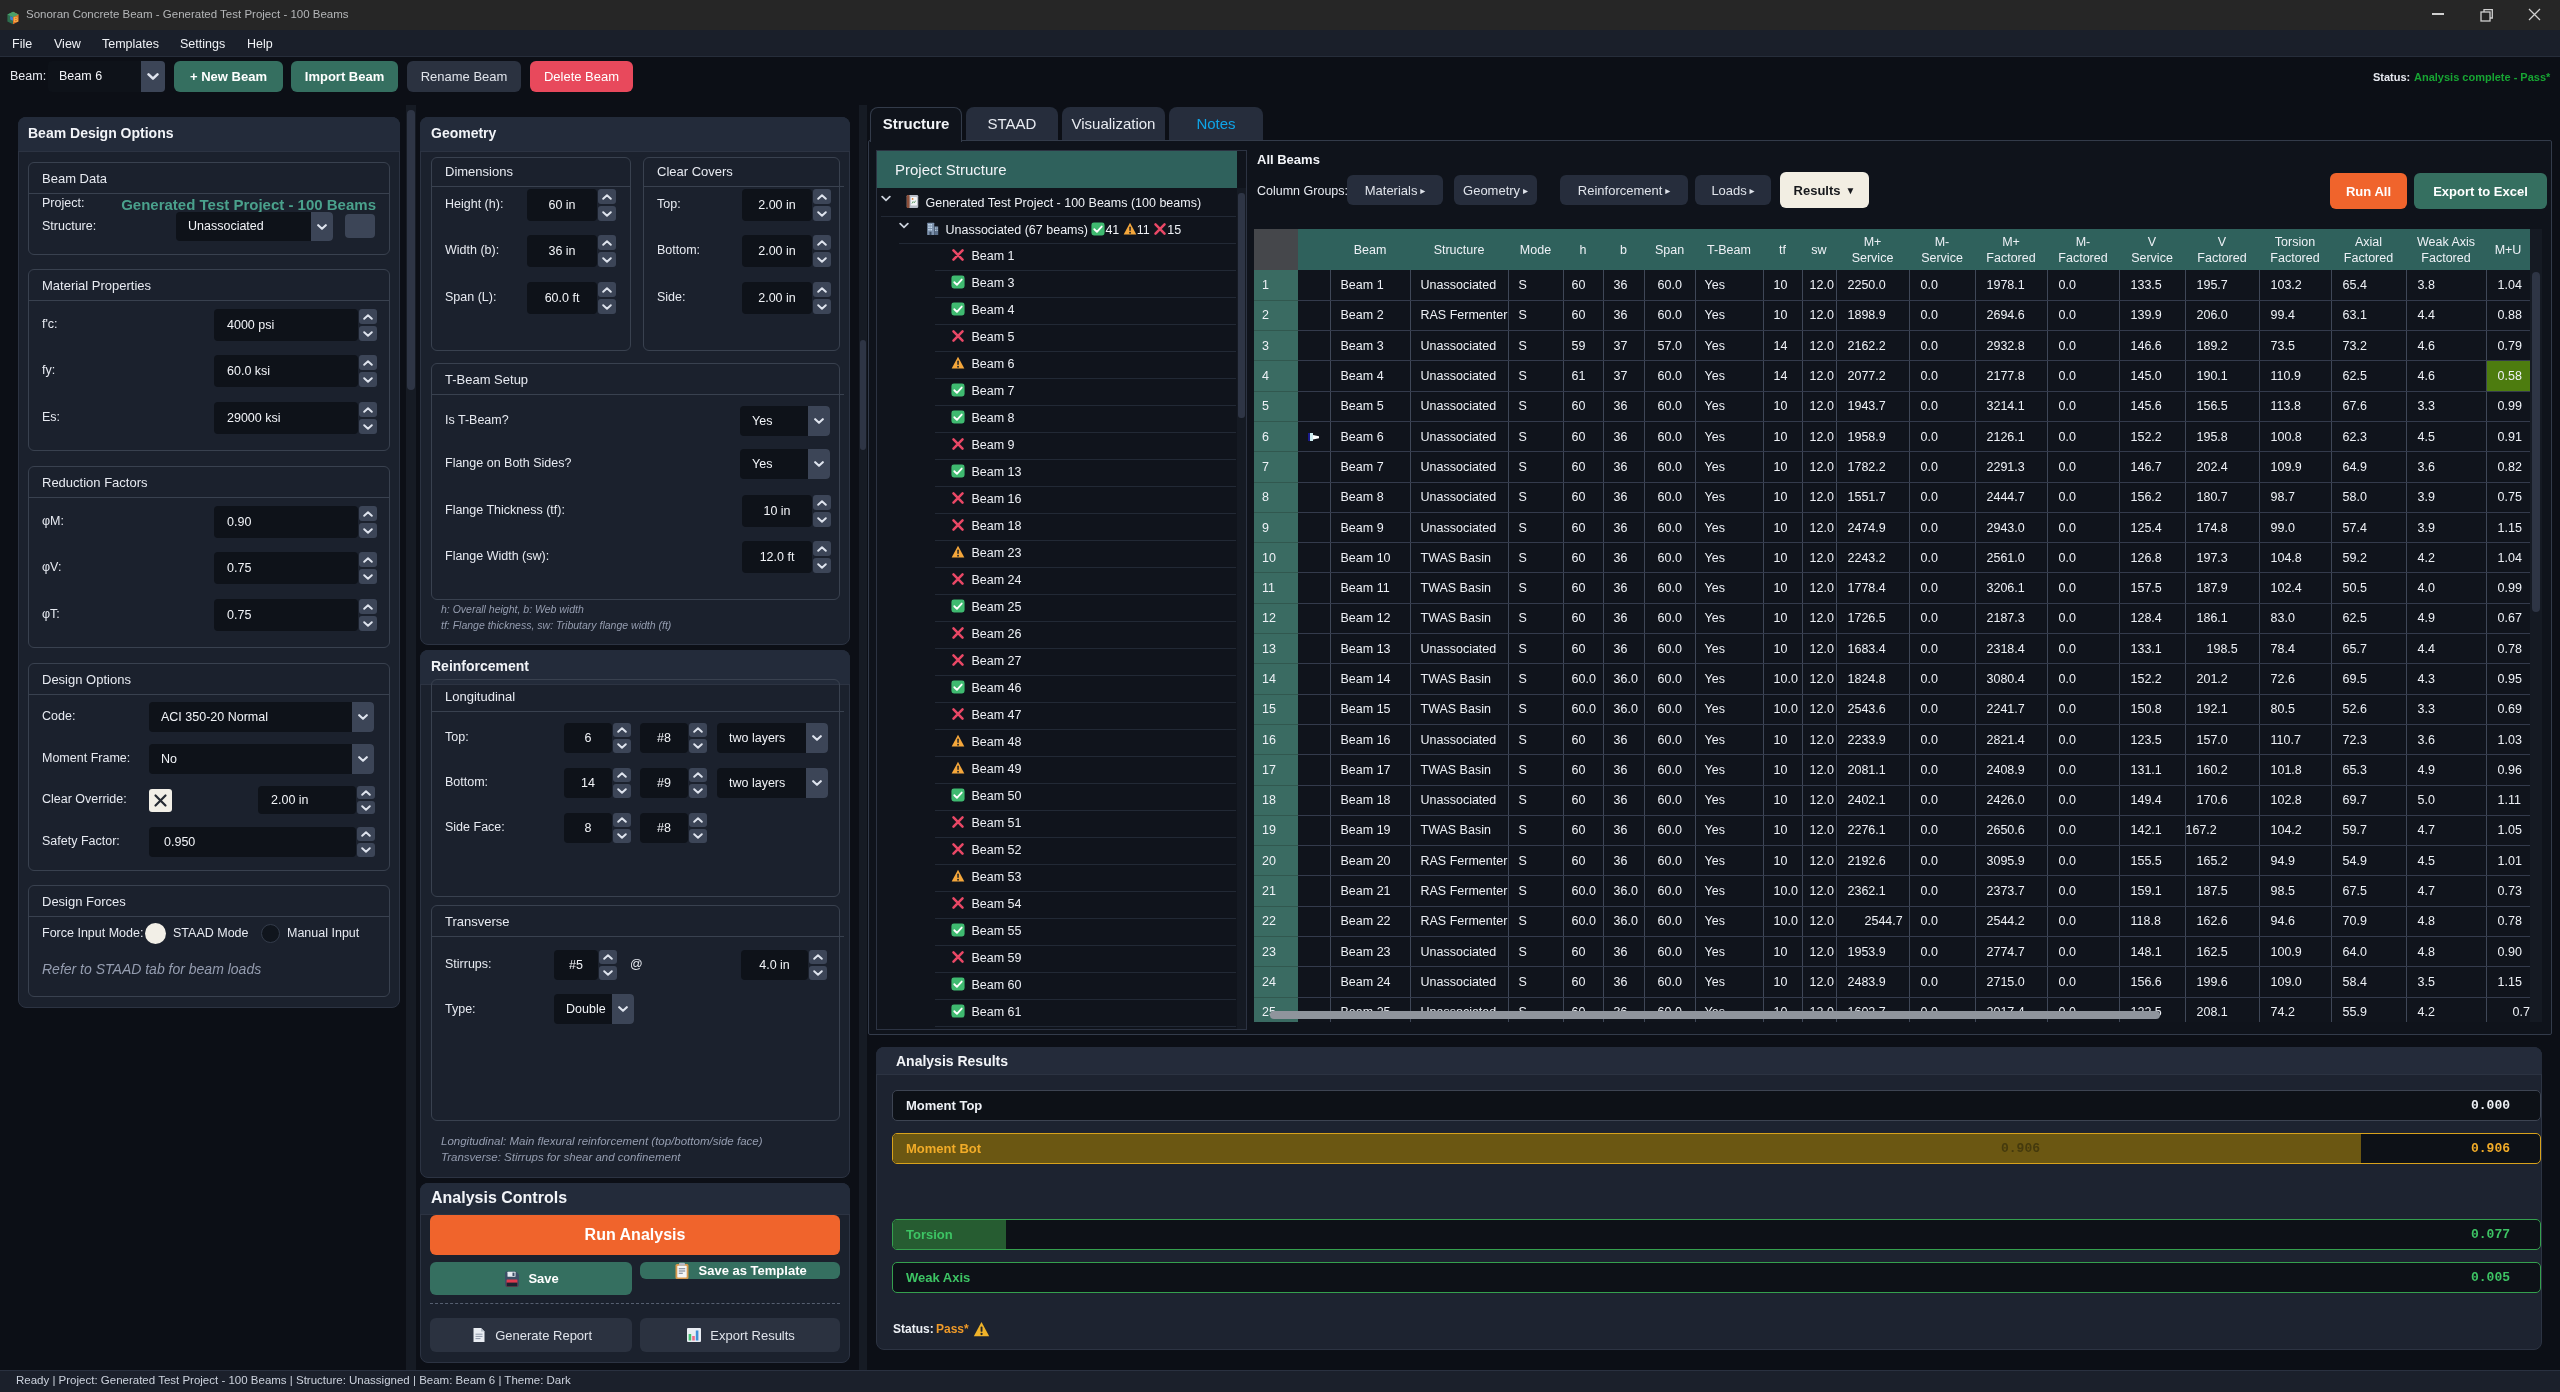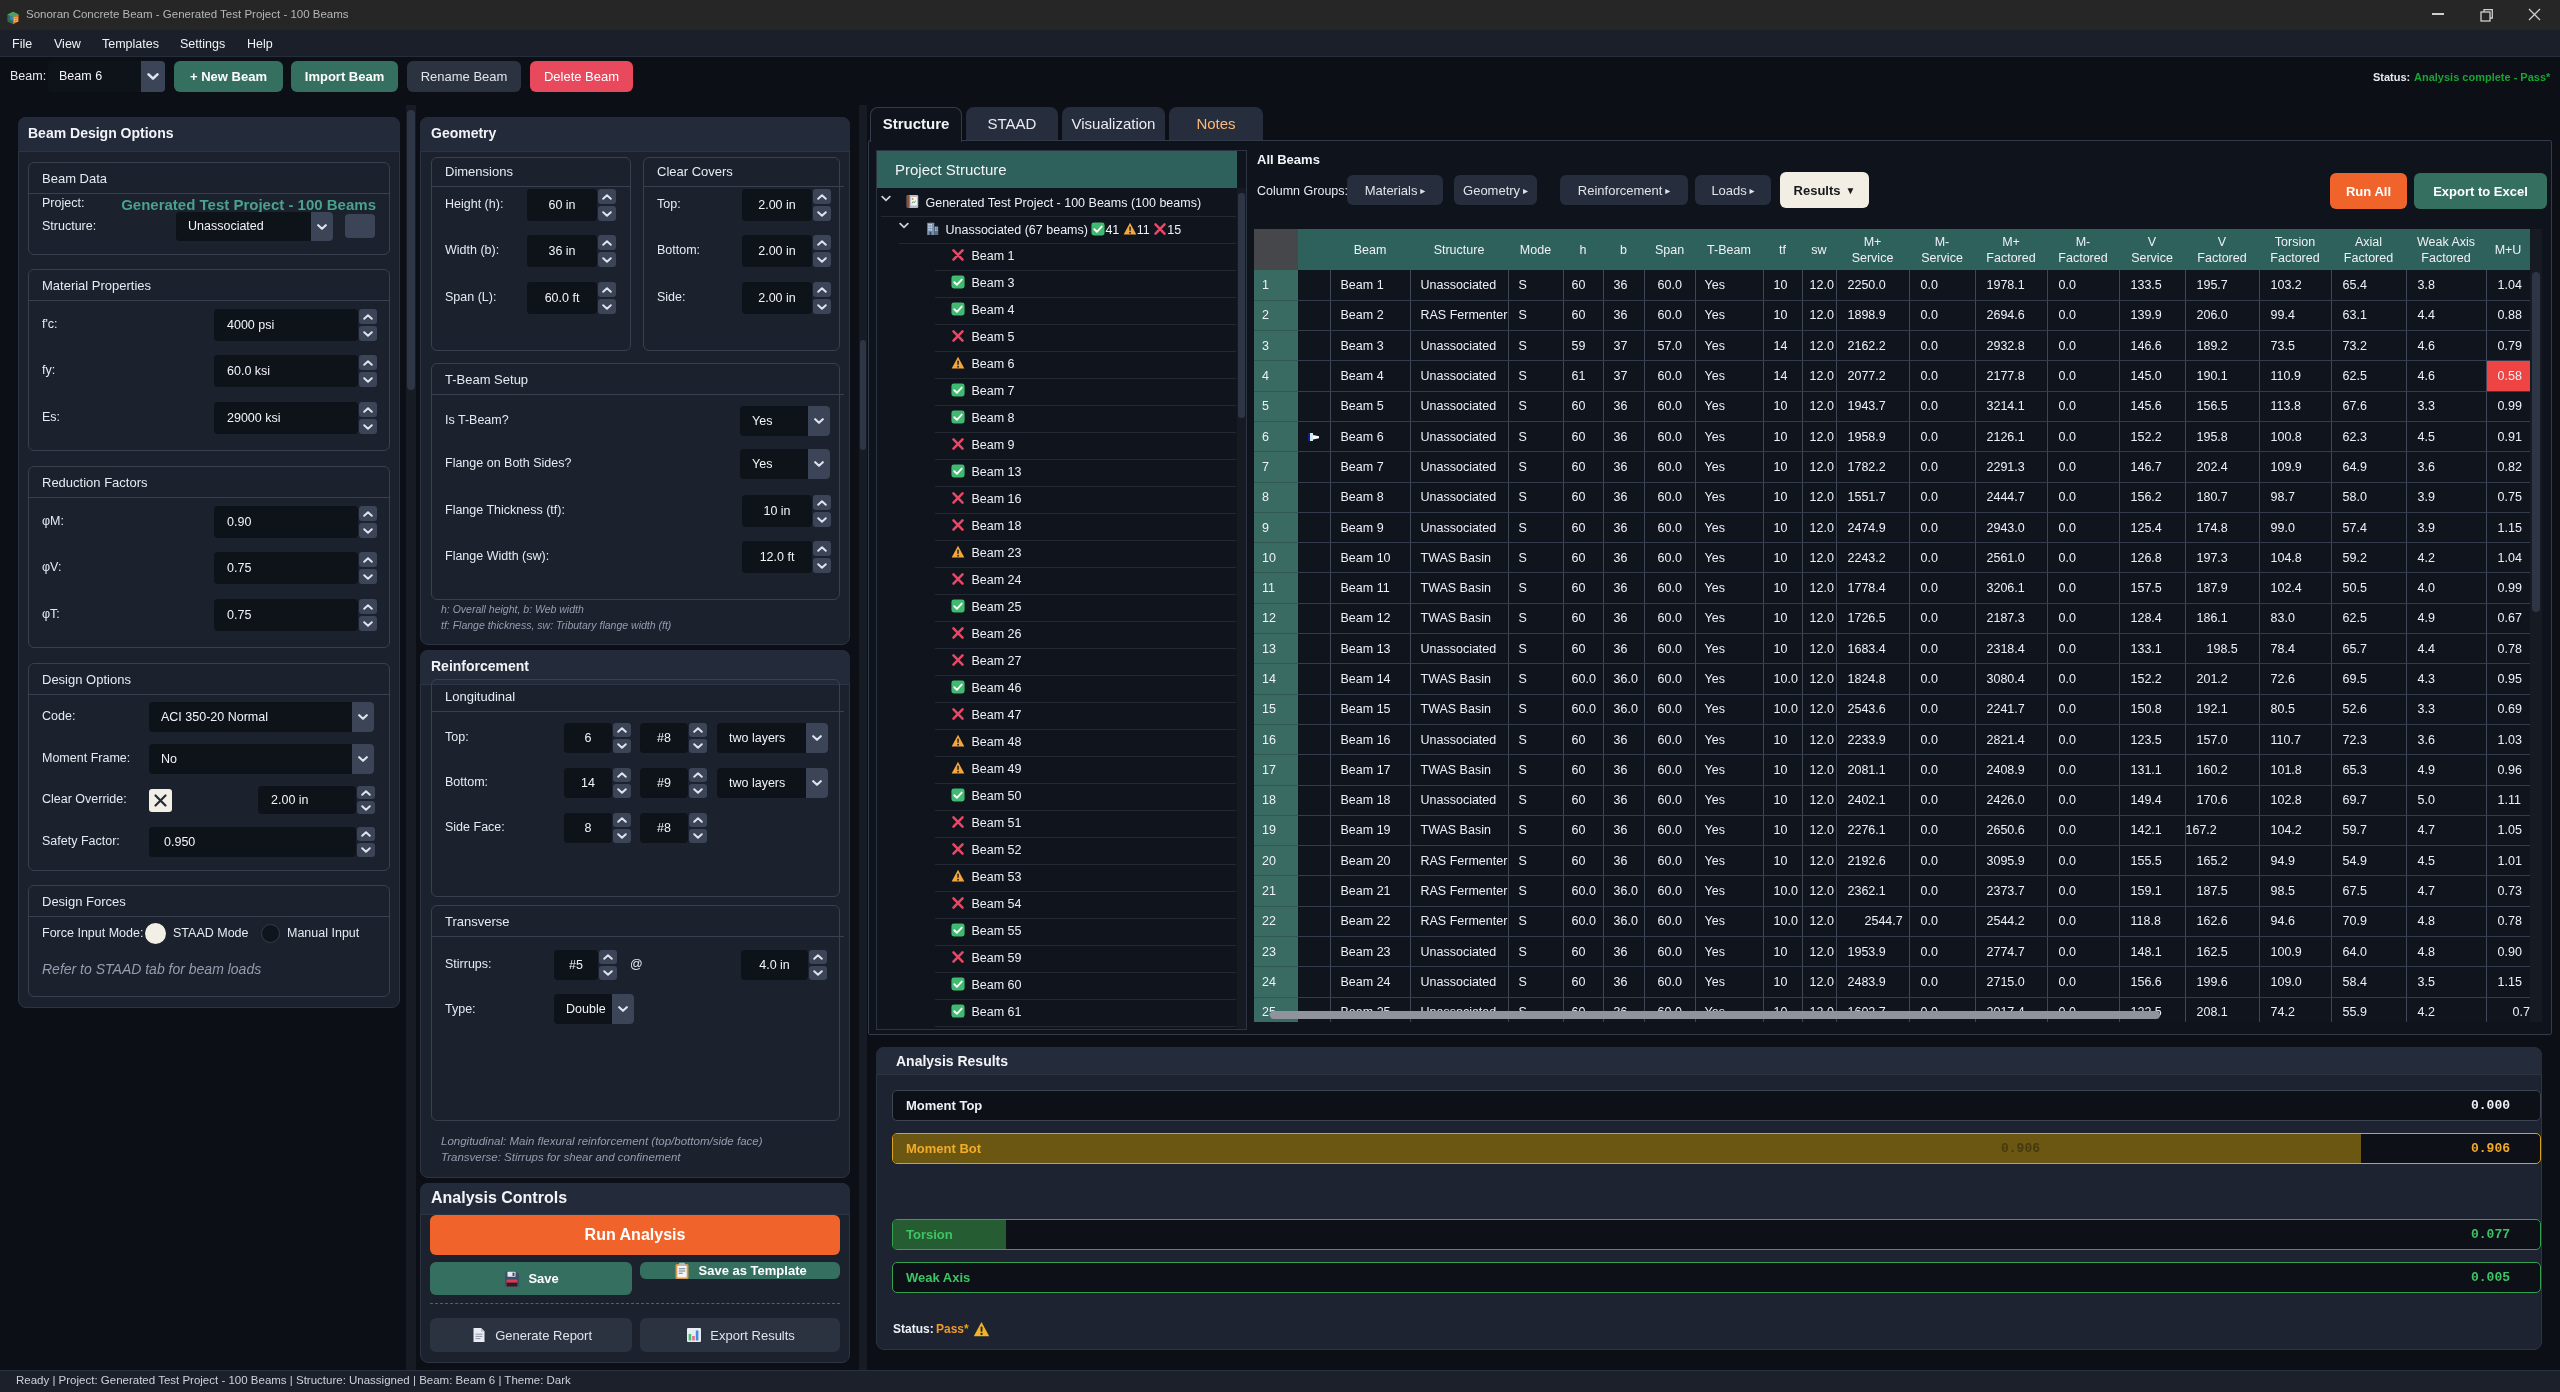--- a/index.html
+++ b/index.html
@@ -495,21 +495,21 @@
         <rect x="10.8" y="4.5" width="2.6" height="10" fill="#3f8fd9"></rect>
       </svg>&nbsp;&nbsp;Export Results</div>
 <div class="abs" style="left:868px;top:140px;width:1684px;height:895px;background:#0f131b;border:1px solid #333b4a;border-radius:2px"></div>
 <div class="abs" style="left:870px;top:107px;width:92px;height:35px;background:#0f131b;border:1px solid #333b4a;border-bottom:none;border-radius:8px 8px 0 0"></div>
 <div class="abs" style="left:870px;top:115px;width:92px;text-align:center;font-size:15px;font-weight:bold;color:#f2f4f8">Structure</div>
 <div class="abs" style="left:966px;top:107px;width:92px;height:33px;background:#262d3c;border-radius:8px 8px 0 0"></div>
 <div class="abs" style="left:966px;top:115px;width:92px;text-align:center;font-size:15px;color:#e8ebf1">STAAD</div>
 <div class="abs" style="left:1062px;top:107px;width:103px;height:33px;background:#262d3c;border-radius:8px 8px 0 0"></div>
 <div class="abs" style="left:1062px;top:115px;width:103px;text-align:center;font-size:15px;color:#e8ebf1">Visualization</div>
 <div class="abs" style="left:1169px;top:107px;width:94px;height:33px;background:#262d3c;border-radius:8px 8px 0 0"></div>
-<div class="abs" style="left:1169px;top:115px;width:94px;text-align:center;font-size:15px;color:#fdba74">Notes</div>
+<div class="abs" style="left:1169px;top:115px;width:94px;text-align:center;font-size:15px;color:#0ea5e9">Notes</div>
 <div class="abs" style="left:876px;top:150px;width:371px;height:880px;background:#10141c;border:1px solid #2c3342"></div>
 <div class="abs" style="left:877px;top:151px;width:360px;height:37px;background:#2f615c"></div>
 <div class="abs" style="left:895px;top:161px;font-size:15px;color:#f2f4f8">Project Structure</div>
 <div class="abs" style="left:1237px;top:188px;width:9px;height:841px;background:#151a23"></div>
 <div class="abs" style="left:1238px;top:193px;width:7px;height:225px;background:#2e3545;border-radius:3px"></div>
 <div class="trow" style="left:881px;top:193px"><svg width="10" height="7" viewBox="0 0 10 6" style="vertical-align:2px">
         <path d="M1.2 1.2 L5 4.8 L8.8 1.2" stroke="#ccd2dd" stroke-width="1.8" fill="none" stroke-linecap="round"></path>
       </svg></div>
 <div class="trow" style="left:905px;top:194px"><svg width="15" height="15" viewBox="0 0 17 17" style="vertical-align:-2px">
         <rect x="2" y="1" width="13" height="15" rx="1.5" fill="#b8bec8"></rect>
@@ -827,21 +827,21 @@
 <td style="background:#10141c;border-right:1px solid #3f4757;border-bottom:1px solid #343b4c;padding-left:7px">12.0</td>
 <td style="background:#10141c;border-right:1px solid #3f4757;border-bottom:1px solid #343b4c;padding-left:11px">2077.2</td>
 <td style="background:#10141c;border-right:1px solid #3f4757;border-bottom:1px solid #343b4c;padding-left:11px">0.0</td>
 <td style="background:#10141c;border-right:1px solid #3f4757;border-bottom:1px solid #343b4c;padding-left:11px">2177.8</td>
 <td style="background:#10141c;border-right:1px solid #3f4757;border-bottom:1px solid #343b4c;padding-left:11px">0.0</td>
 <td style="background:#10141c;border-right:1px solid #3f4757;border-bottom:1px solid #343b4c;padding-left:11px">145.0</td>
 <td style="background:#10141c;border-right:1px solid #3f4757;border-bottom:1px solid #343b4c;padding-left:11px">190.1</td>
 <td style="background:#10141c;border-right:1px solid #3f4757;border-bottom:1px solid #343b4c;padding-left:11px">110.9</td>
 <td style="background:#10141c;border-right:1px solid #3f4757;border-bottom:1px solid #343b4c;padding-left:11px">62.5</td>
 <td style="background:#10141c;border-right:1px solid #3f4757;border-bottom:1px solid #343b4c;padding-left:11px">4.6</td>
-<td style="background:#ef4444;border-right:1px solid #3f4757;border-bottom:1px solid #343b4c;padding-left:11px">0.58</td>
+<td style="background:#4d7c0f;border-right:1px solid #3f4757;border-bottom:1px solid #343b4c;padding-left:11px">0.58</td>
 </tr>
 <tr style="height:30.3px">
 <td style="background:#3a6b62;border-bottom:1px solid #31584f;padding-left:8px">5</td>
 <td style="background:#10141c;border-right:1px solid #3f4757;border-bottom:1px solid #343b4c;text-align:center"></td>
 <td style="background:#10141c;border-right:1px solid #3f4757;border-bottom:1px solid #343b4c;padding-left:10px">Beam 5</td>
 <td style="background:#10141c;border-right:1px solid #3f4757;border-bottom:1px solid #343b4c;padding-left:10px">Unassociated</td>
 <td style="background:#10141c;border-right:1px solid #3f4757;border-bottom:1px solid #343b4c;padding-left:10px">S</td>
 <td style="background:#10141c;border-right:1px solid #3f4757;border-bottom:1px solid #343b4c;padding-left:8px">60</td>
 <td style="background:#10141c;border-right:1px solid #3f4757;border-bottom:1px solid #343b4c;padding-left:10px">36</td>
 <td style="background:#10141c;border-right:1px solid #3f4757;border-bottom:1px solid #343b4c;padding-left:13px">60.0</td>

